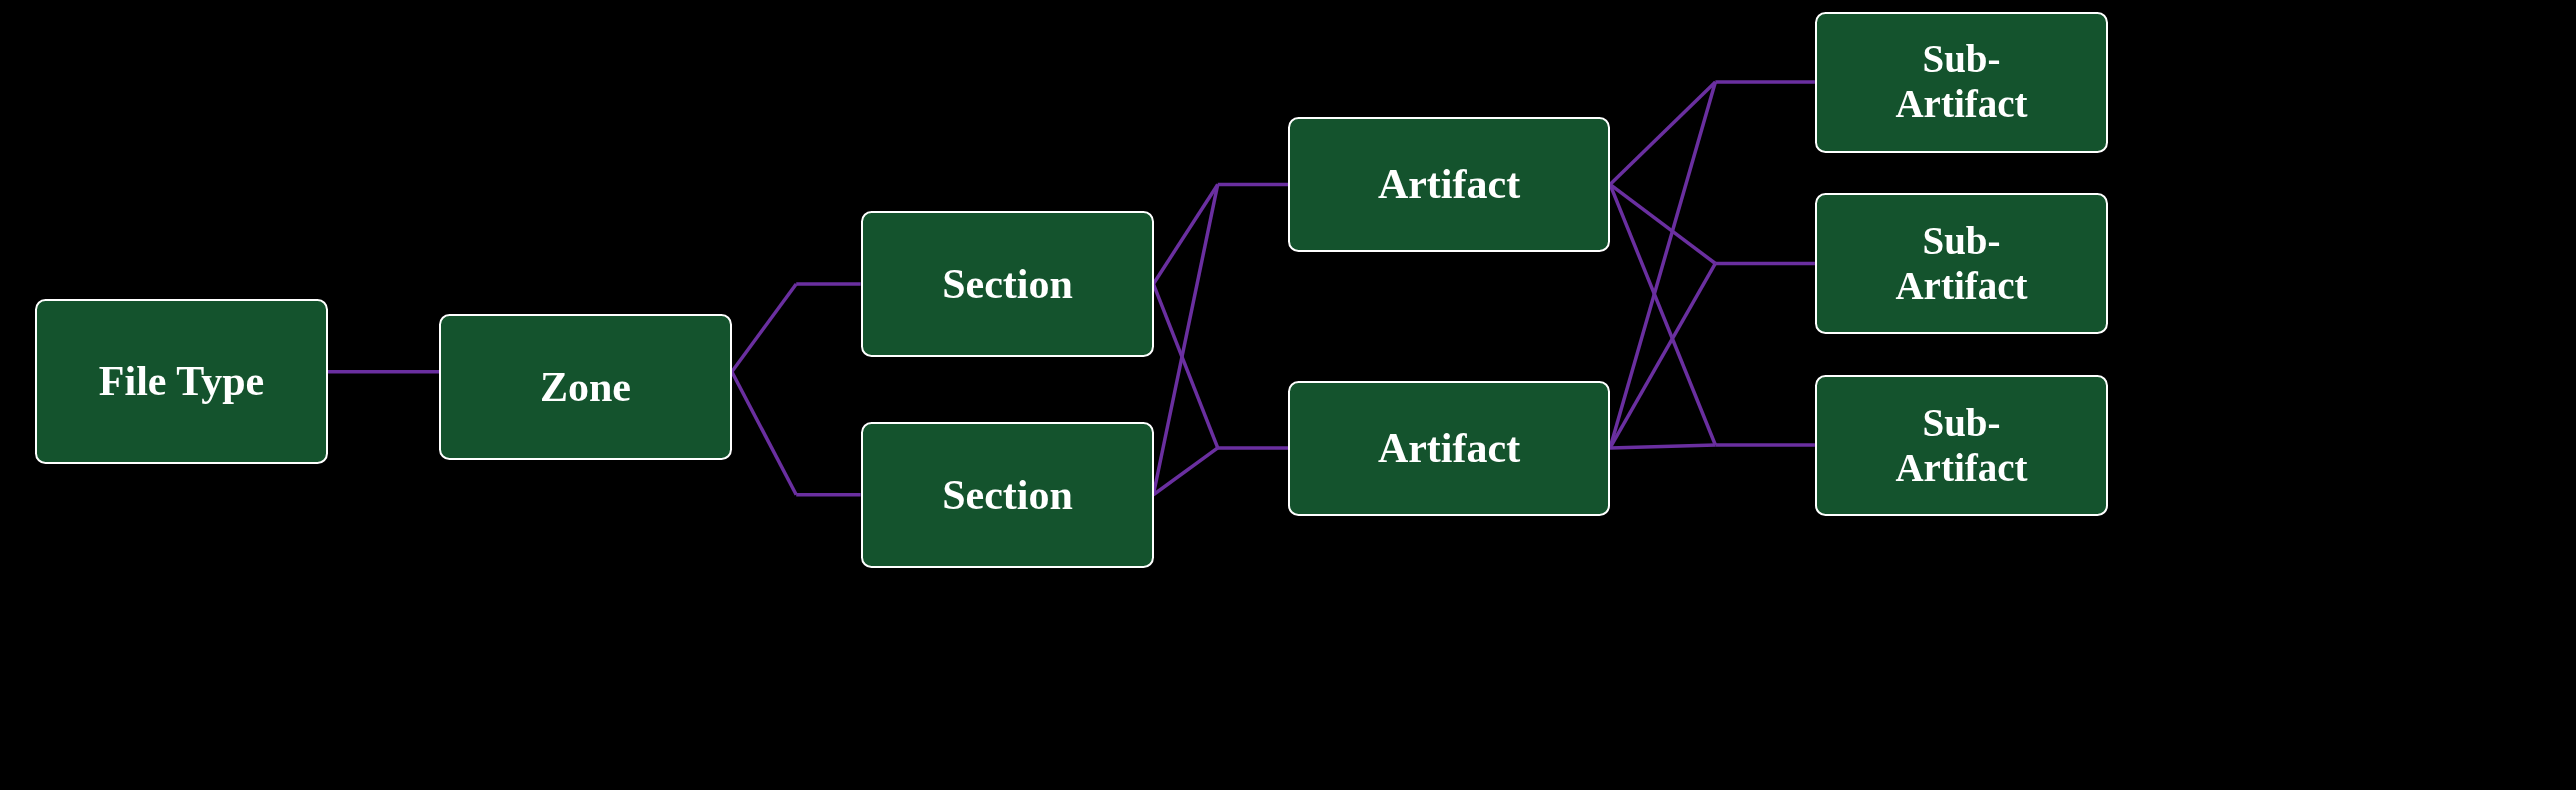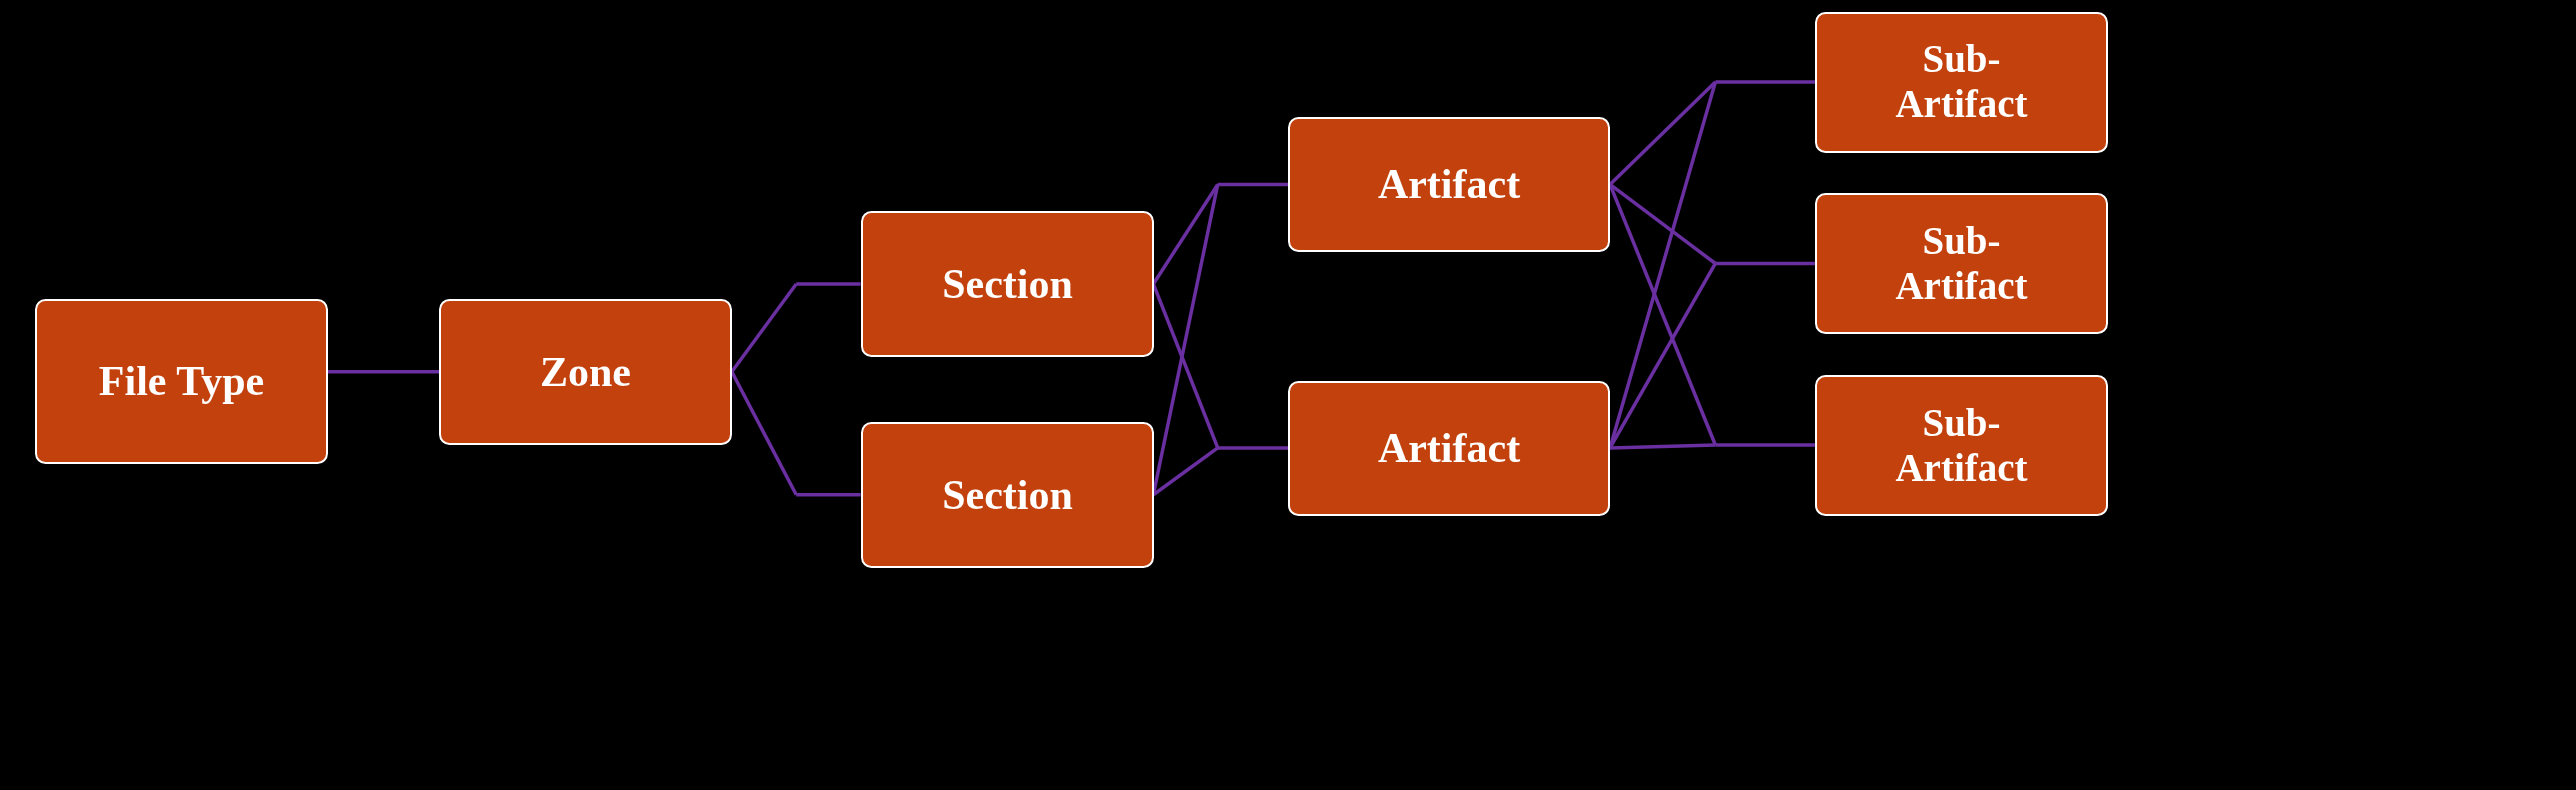--- a/index.html
+++ b/index.html
@@ -17,21 +17,21 @@
     }
     svg.connectors {
       position: absolute;
       top: 0; left: 0;
       width: 2576px;
       height: 791px;
       pointer-events: none;
     }
     .node {
       position: absolute;
-      background: #c2410c;
+      background: #14532d;
       border: 2.3px solid #fff;
       border-radius: 10.5px;
       display: flex;
       align-items: center;
       justify-content: center;
       text-align: center;
       color: #fff;
       font-size: 42px;
       font-weight: 600;
       line-height: 1.15;
@@ -77,21 +77,21 @@
 
     <line x1="2750" y1="765" x2="2930" y2="450" stroke="#6a2fa0" stroke-width="6"></line>
 
     <line x1="2750" y1="765" x2="2930" y2="760" stroke="#6a2fa0" stroke-width="6"></line>
   </svg>
 
   <div class="node" style="left:35px; top:299px; width:293px; height:165px;">
     <span>File Type</span>
   </div>
 
-  <div class="node" style="left:439px; top:299px; width:293px; height:146px;">
+  <div class="node" style="left:439px; top:314px; width:293px; height:146px;">
     <span>Zone</span>
   </div>
 
   <div class="node" style="left:861px; top:211px; width:293px; height:146px;">
     <span>Section</span>
   </div>
 
   <div class="node" style="left:861px; top:422px; width:293px; height:146px;">
     <span>Section</span>
   </div>

